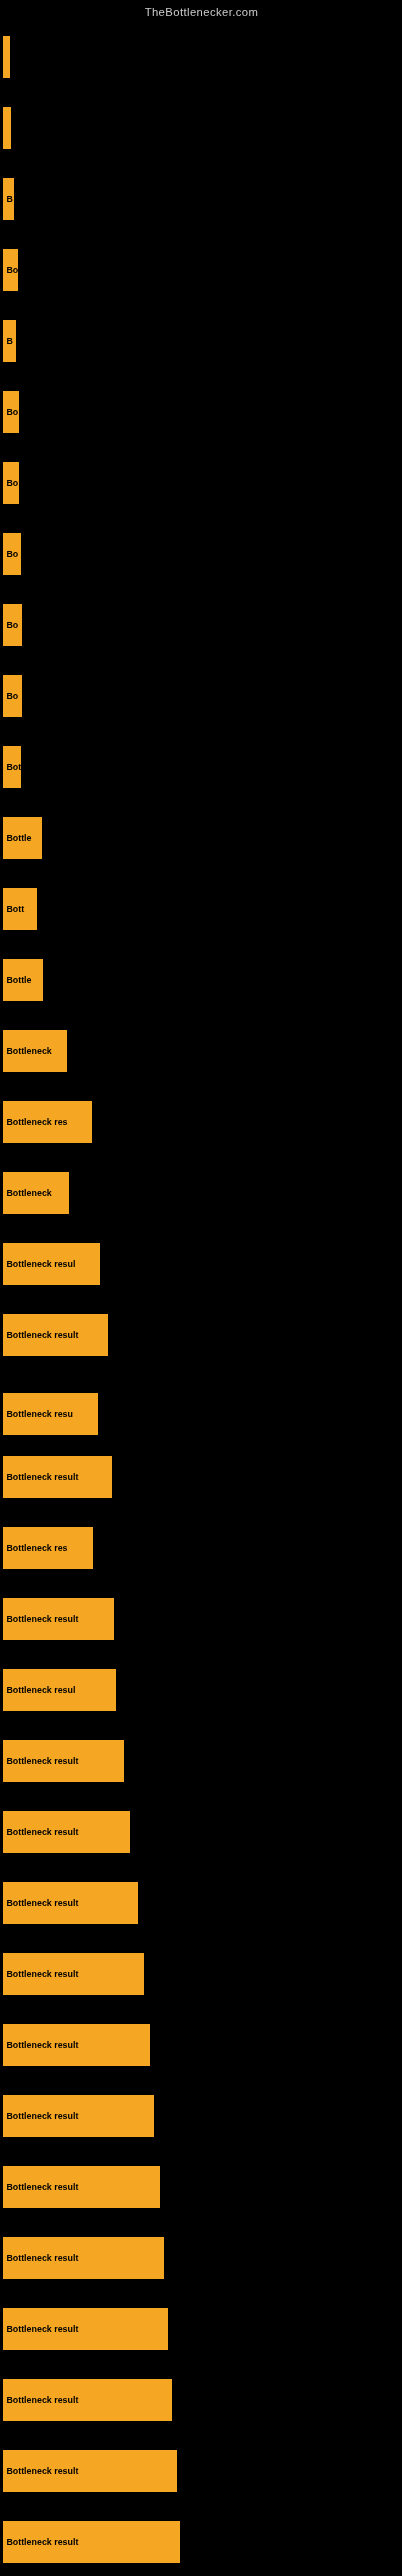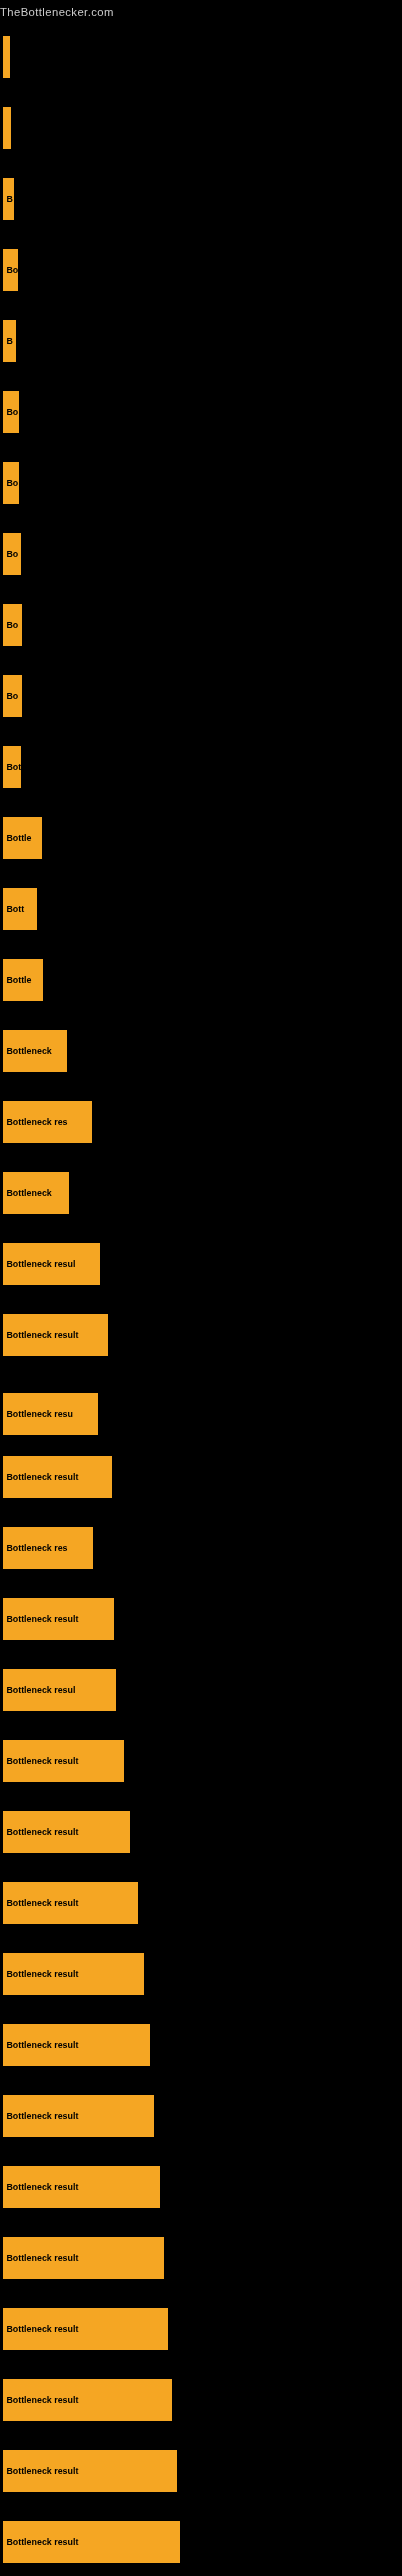--- a/index.html
+++ b/index.html
@@ -6,21 +6,21 @@
     body {
       background-color: #000;
       width: 403px;
       min-height: 2576px;
       font-family: Arial, sans-serif;
       position: relative;
     }
     .site-title {
       color: #ccc;
       font-size: 11.3px;
-      text-align: left;
+      text-align: center;
       padding: 6.4px 0 3.2px 0;
       letter-spacing: 0.4px;
     }
     .bar-container {
       position: relative;
       height: 71px;
       display: flex;
       align-items: center;
       padding-left: 3.2px;
     }

